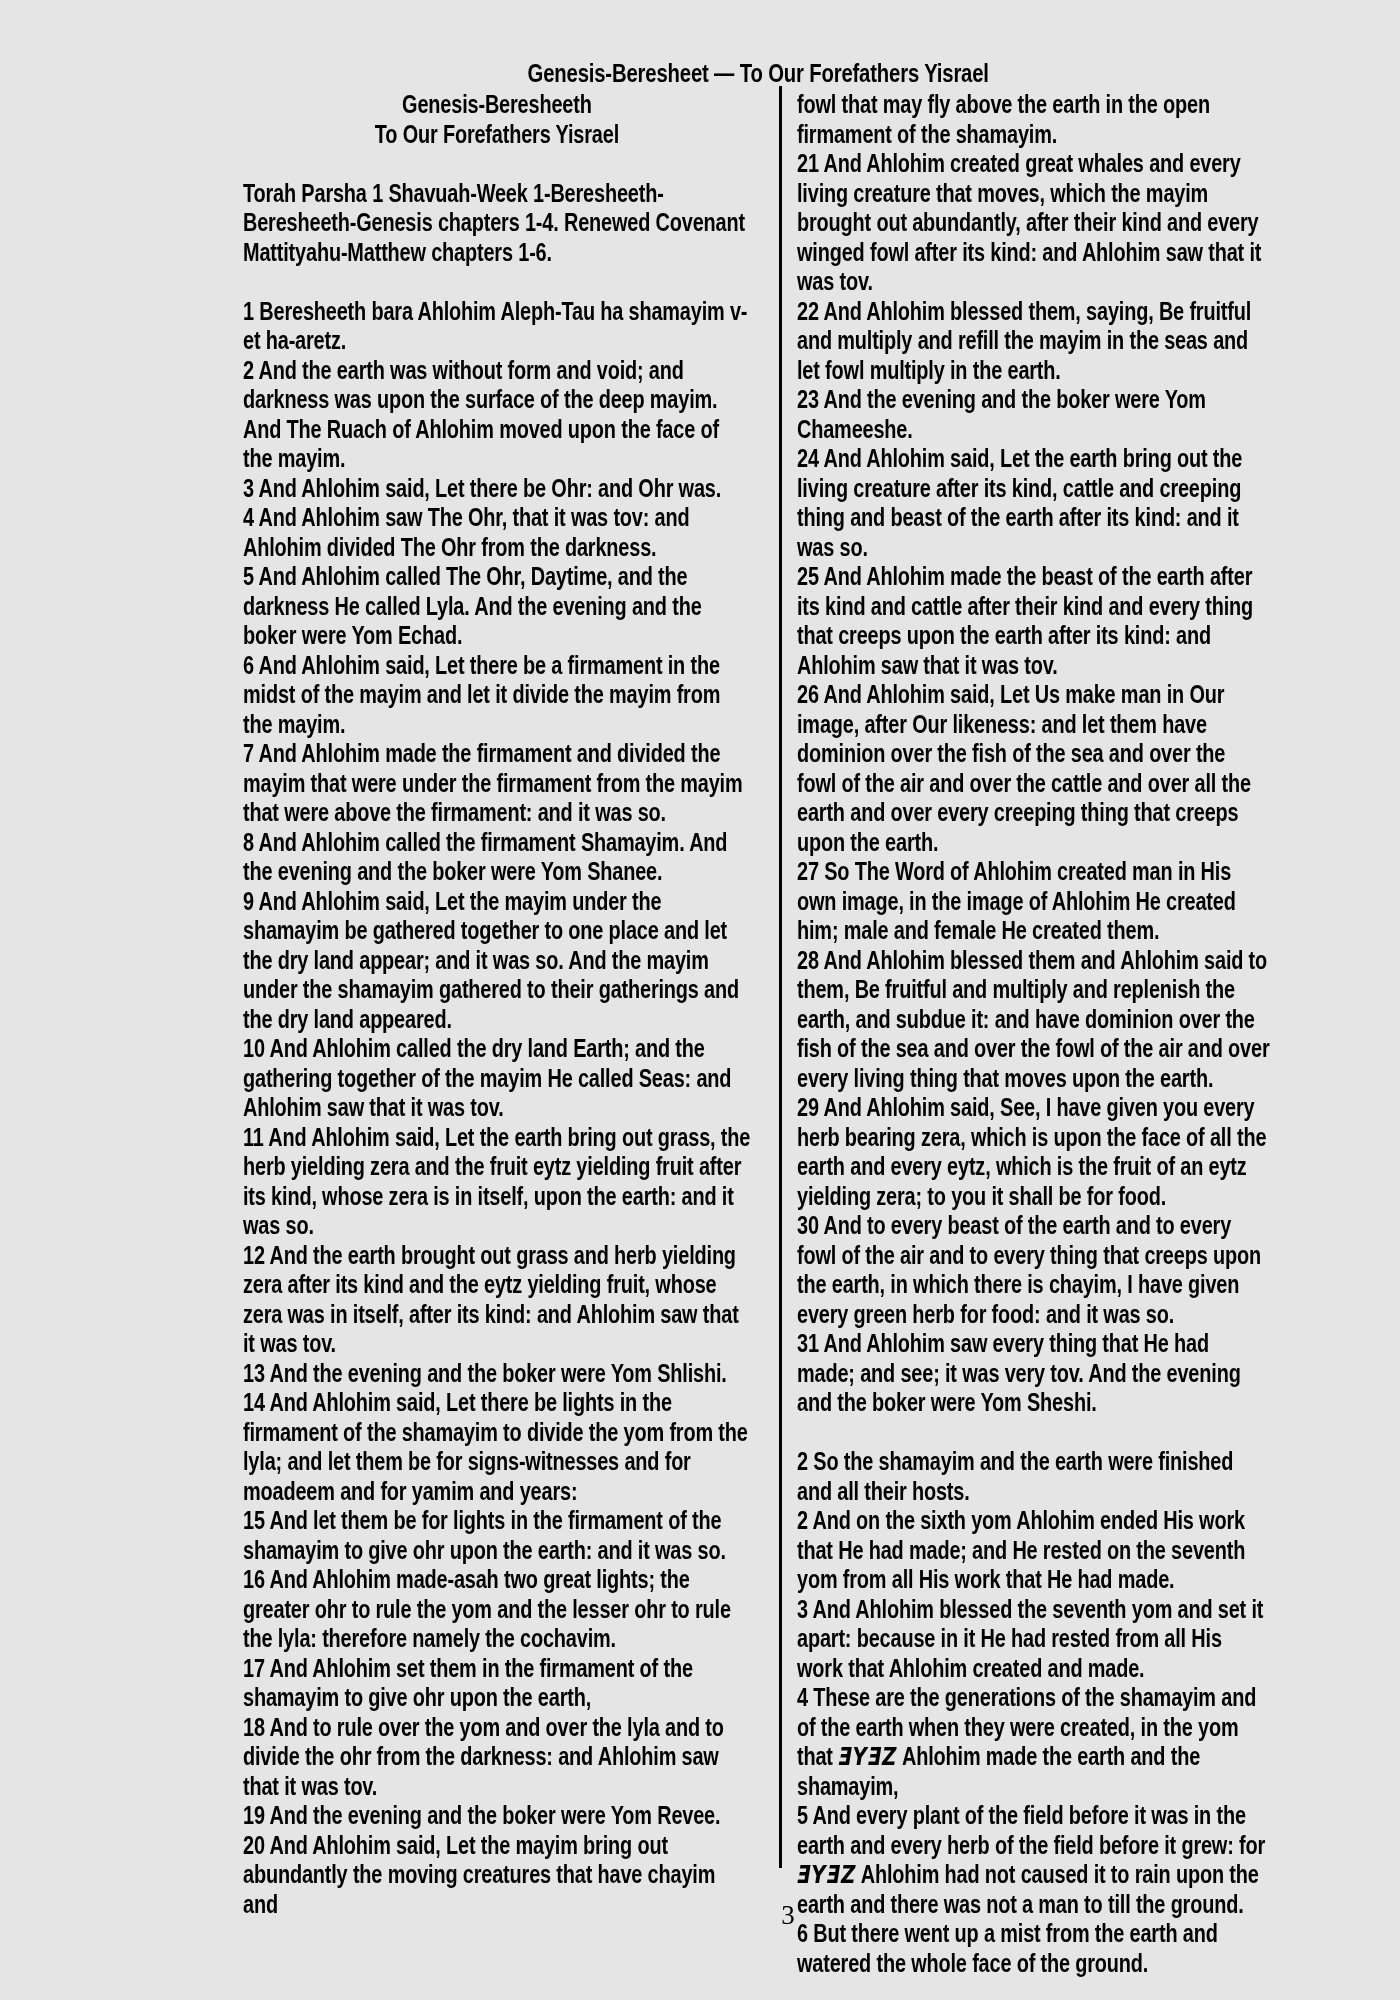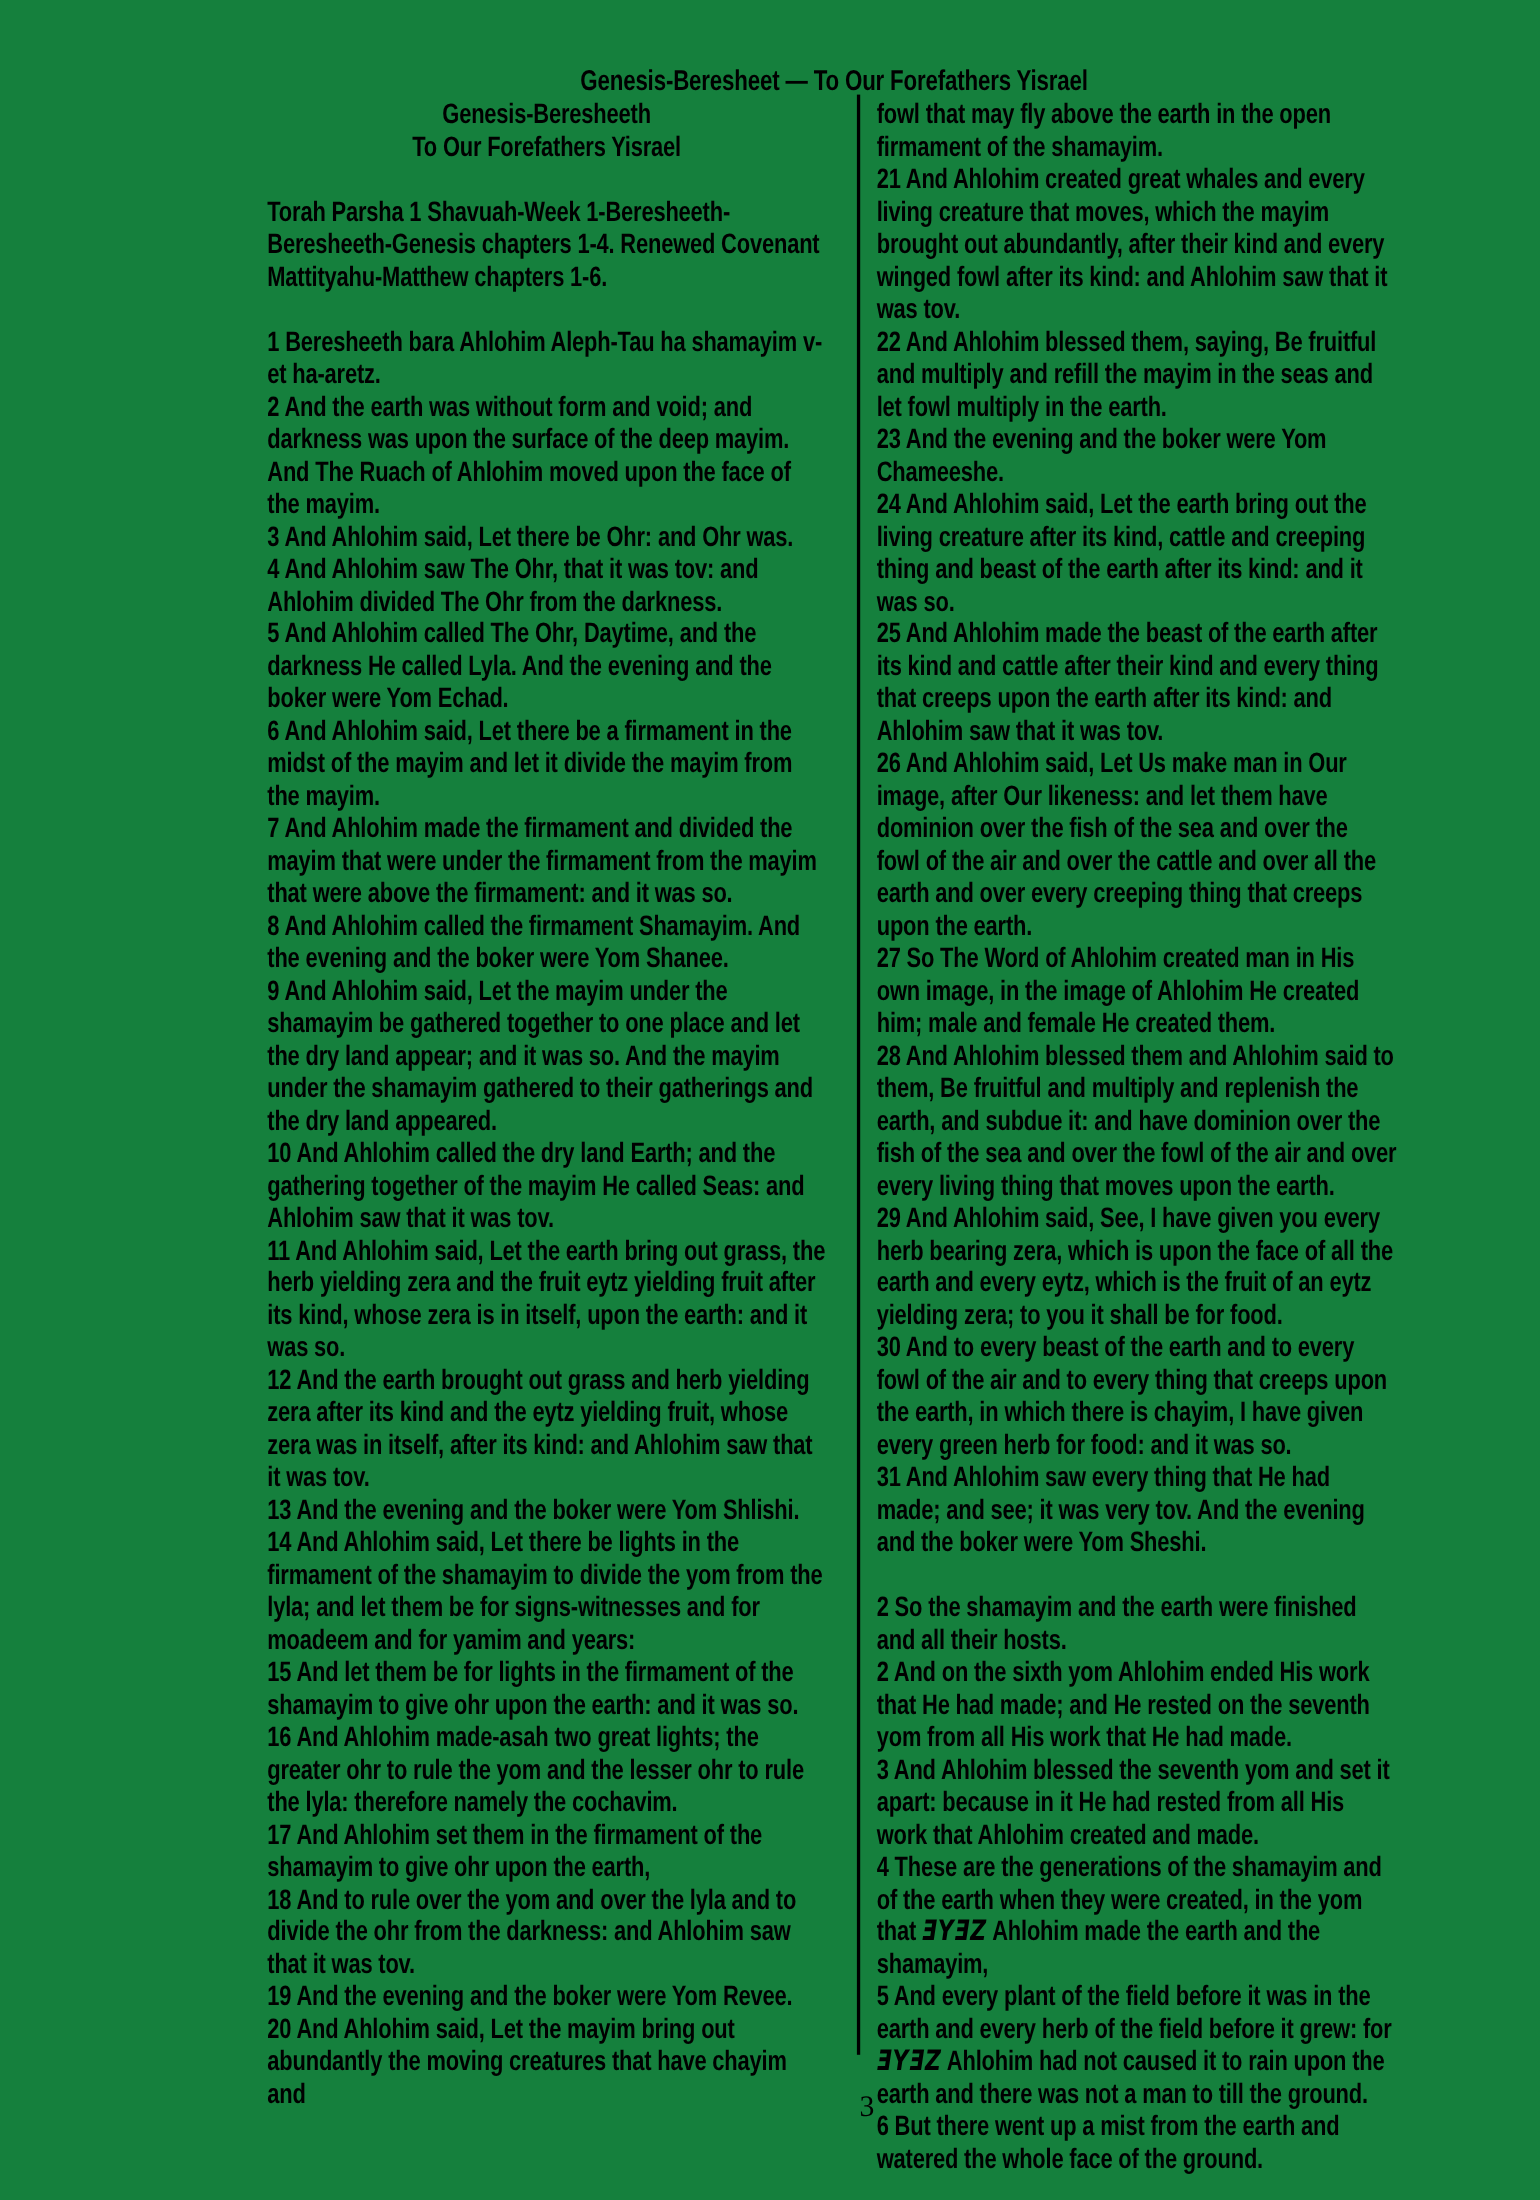--- a/index.html
+++ b/index.html
@@ -5,21 +5,21 @@
   html,body { margin:0; padding:0; }
   body {
     width:1400px; height:2000px;
     background:#ffffff;
     position:relative;
     font-family:"Liberation Sans", sans-serif;
     font-weight:bold;
     color:#000000;
     overflow:hidden;
   }
-  .page { position:absolute; left:0; top:0; width:1400px; height:2000px; background:#15803d; }
+  .page { position:absolute; left:0; top:0; width:1400px; height:2000px; background:#e5e5e5; }
 
   
   .cond { transform-origin:0 0; transform:scaleX(0.78); letter-spacing:-0.2px; }
 
   .doc-title {
     position:absolute; left:243px; top:58px;
     width:1321px;              
     text-align:center;
     font-size:26px; line-height:31px;
     white-space:nowrap;

